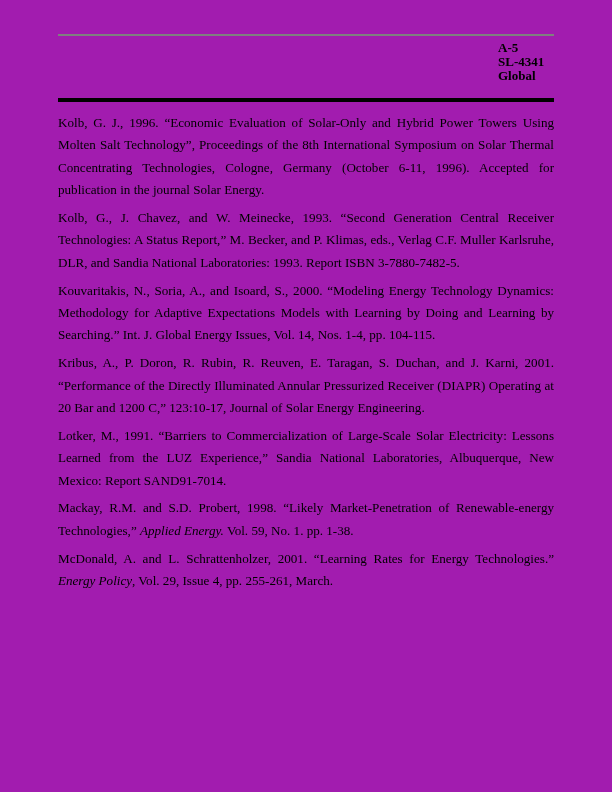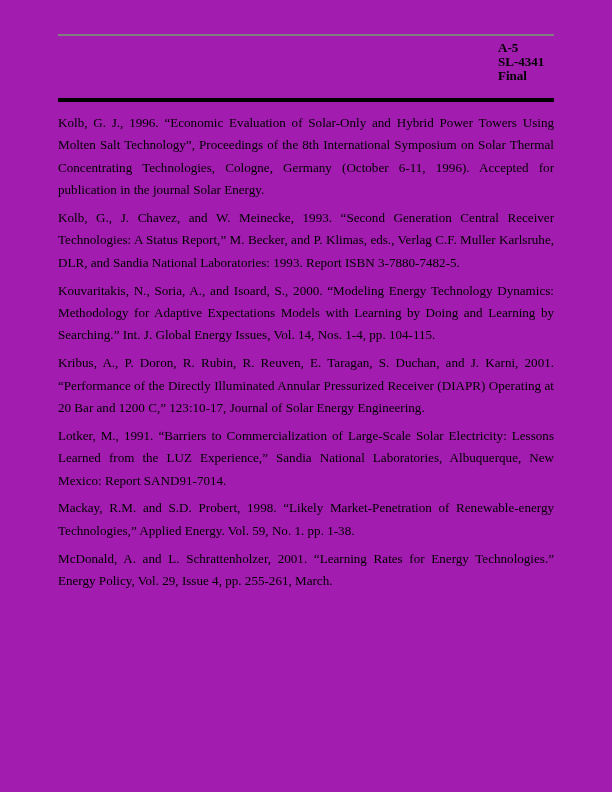--- a/index.html
+++ b/index.html
@@ -46,33 +46,34 @@
     top: 112px;
     width: 496px;
     font-size: 13.1px;
     line-height: 22.4px;
     text-align: justify;
   }
   .refs p {
     margin: 0 0 5.4px 0;
   }
   .refs .it {
+    font-style: italic;
   }
 </style>
 </head>
 <body>
 
 <div class="page">
 
   <div class="rule thin" style="background: rgb(127, 127, 127);"></div>
 
   <div class="header-block">
     <div>A-5</div>
     <div>SL-4341</div>
-    <div>Final</div>
+    <div>Global</div>
   </div>
 
   <div class="rule thick" style="background: rgb(0, 0, 0);"></div>
 
   <div class="refs">
       <p><span>Kolb, G. J., 1996. “Economic Evaluation of Solar-Only and Hybrid Power Towers Using Molten Salt Technology”, Proceedings of the 8th International Symposium on Solar Thermal Concentrating Technologies, Cologne, Germany (October 6-11, 1996). Accepted for publication in the journal Solar Energy.</span></p>
       <p><span>Kolb, G., J. Chavez, and W. Meinecke, 1993. “Second Generation Central Receiver Technologies: A Status Report,” M. Becker, and P. Klimas, eds., Verlag C.F. Muller Karlsruhe, DLR, and Sandia National Laboratories: 1993. Report ISBN 3-7880-7482-5.</span></p>
       <p><span>Kouvaritakis, N., Soria, A., and Isoard, S., 2000. “Modeling Energy Technology Dynamics: Methodology for Adaptive Expectations Models with Learning by Doing and Learning by Searching.” Int. J. Global Energy Issues, Vol. 14, Nos. 1-4, pp. 104-115.</span></p>
       <p><span>Kribus, A., P. Doron, R. Rubin, R. Reuven, E. Taragan, S. Duchan, and J. Karni, 2001. “Performance of the Directly Illuminated Annular Pressurized Receiver (DIAPR) Operating at 20 Bar and 1200 C,” 123:10-17, Journal of Solar Energy Engineering.</span></p>
       <p><span>Lotker, M., 1991. “Barriers to Commercialization of Large-Scale Solar Electricity: Lessons Learned from the LUZ Experience,” Sandia National Laboratories, Albuquerque, New Mexico: Report SAND91-7014.</span></p>

